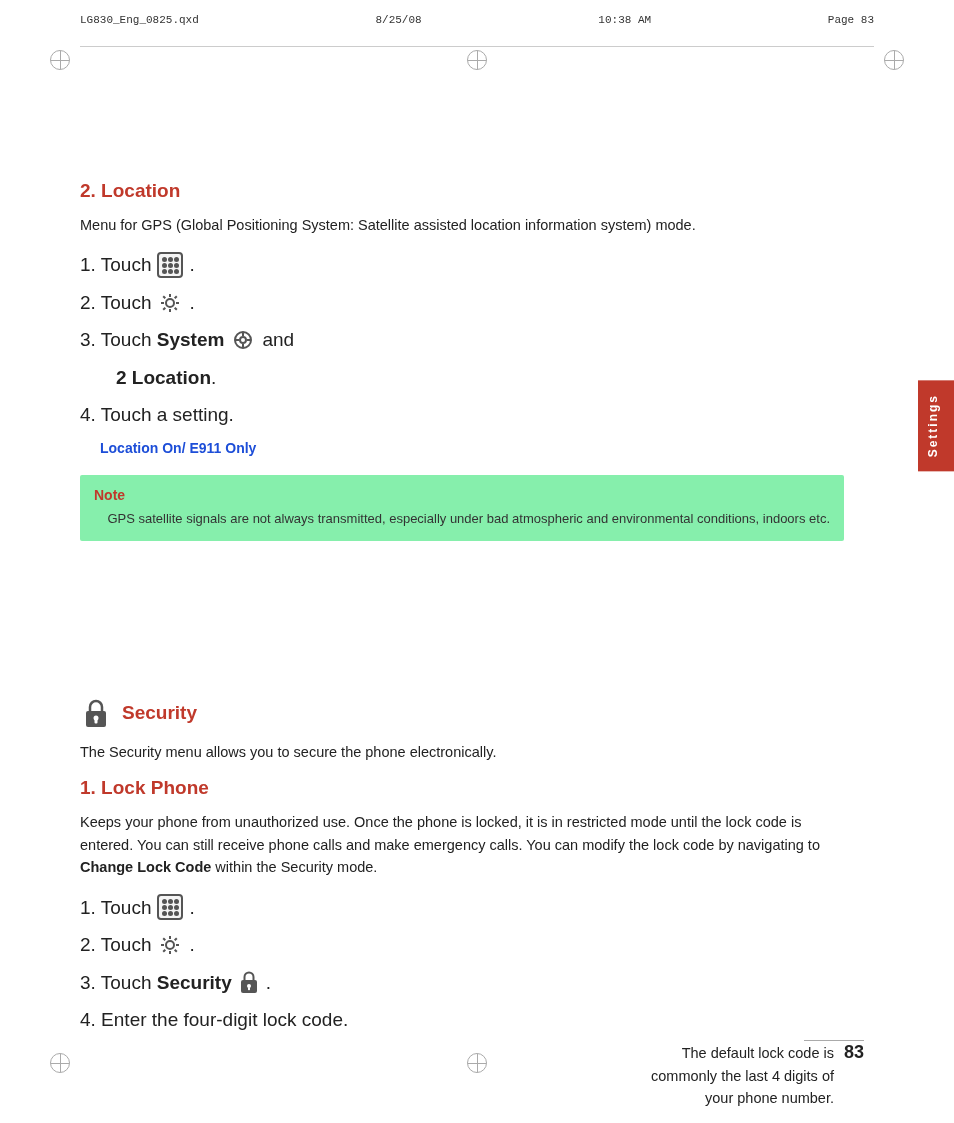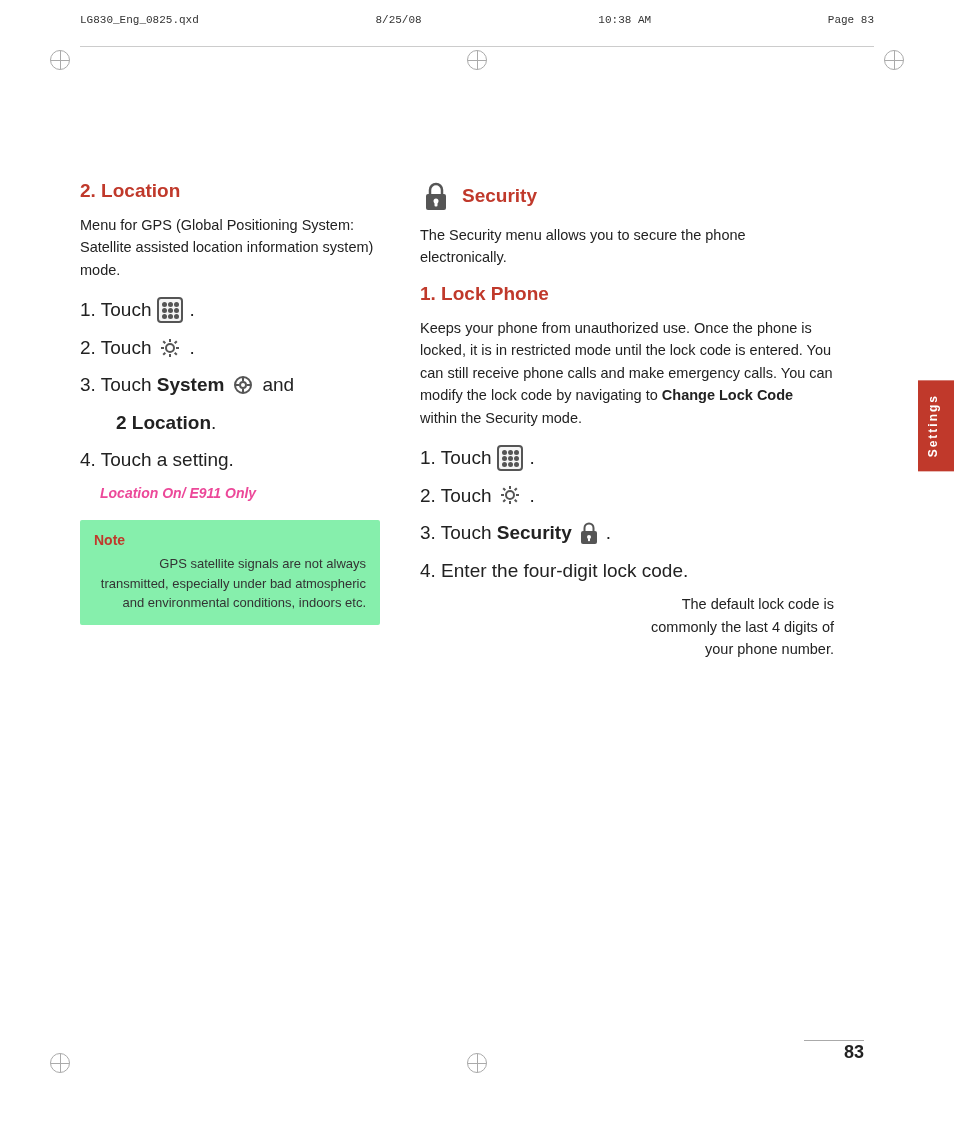--- a/index.html
+++ b/index.html
@@ -59,21 +59,22 @@
     }
 
     
     .content-area {
       position: absolute;
       top: 80px;
       left: 80px;
       right: 110px;
       bottom: 80px;
       display: flex;
-      gap: 40px;
+      gap: 56px;
+      flex-direction: column;
     }
 
     
     .left-col {
       flex: 0 0 300px;
       padding-top: 100px;
     }
 
     
     .right-col {
@@ -112,22 +113,21 @@
       margin-bottom: 8px;
       display: flex;
       align-items: center;
       gap: 6px;
     }
 
     .step-item.indent {
       margin-left: 20px;
       font-weight: bold;
       font-size: 14px;
-      color: #ec4899;
-      font-style: italic;
+      color: #1d4ed8;
     }
 
     
     .icon-grid {
       display: inline-flex;
       align-items: center;
       justify-content: center;
       width: 26px;
       height: 26px;
       border: 2px solid #555;

